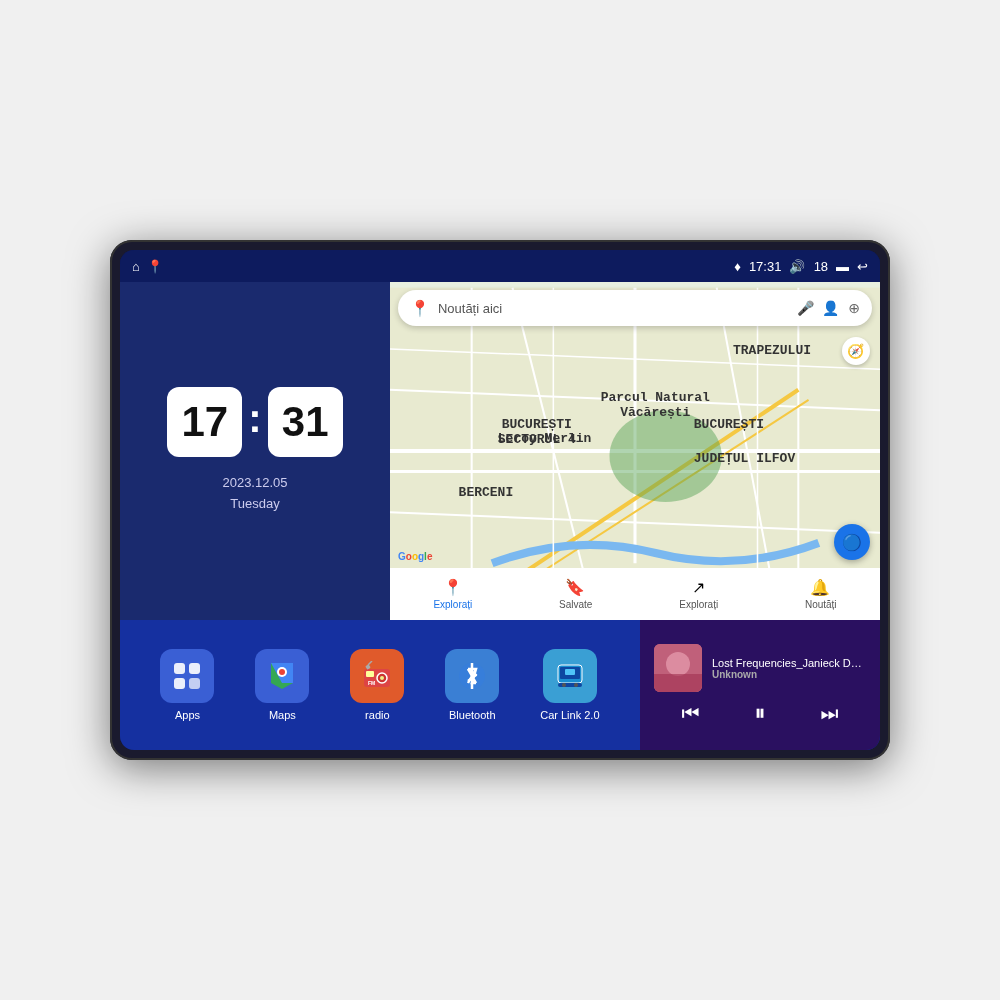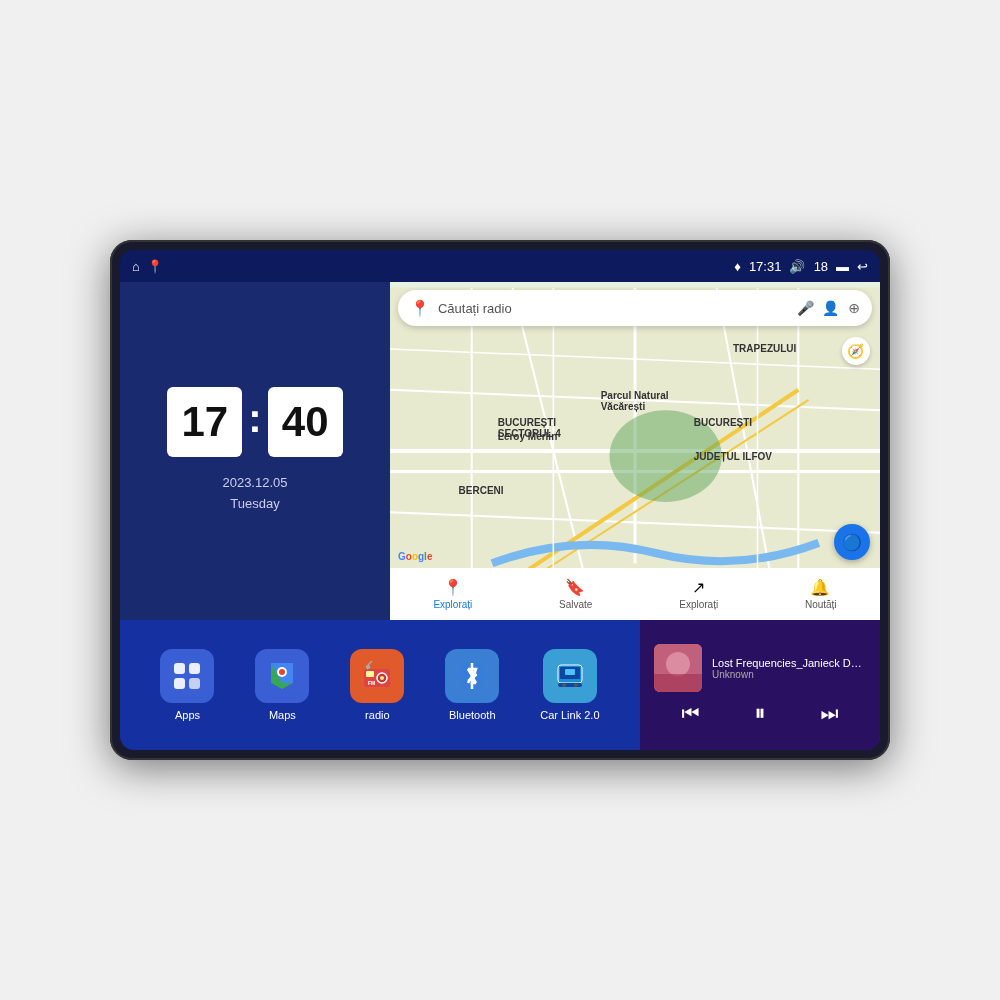--- a/index.html
+++ b/index.html
@@ -104,21 +104,21 @@
     .clock-digit {
       background: white;
       color: #111;
       font-size: 42px;
       font-weight: bold;
       width: 75px;
       height: 70px;
       display: flex;
       align-items: center;
       justify-content: center;
-      border-radius: 6px;
+      border-radius: 12px;
       font-family: 'Arial Black', sans-serif;
     }
 
     .clock-colon {
       color: white;
       font-size: 40px;
       font-weight: bold;
       line-height: 1;
       margin-bottom: 8px;
     }
@@ -336,20 +336,21 @@
       color: white;
       font-size: 11px;
       white-space: nowrap;
       overflow: hidden;
       text-overflow: ellipsis;
     }
 
     .music-artist {
       color: #aaa;
       font-size: 10px;
+      font-weight: bold;
     }
 
     .music-controls {
       display: flex;
       align-items: center;
       justify-content: space-around;
     }
 
     .music-btn {
       color: white;
@@ -359,24 +360,26 @@
       border: none;
     }
 
     .music-play-btn {
       font-size: 22px;
     }
 
     
     .map-label {
       position: absolute;
-      font-size: 10px;
+      font-size: 13px;
       color: #333;
       font-weight: 600;
       pointer-events: none;
+      text-align: center;
+      font-family: Liberation Mono, monospace;
     }
 
     .google-logo {
       position: absolute;
       bottom: 58px;
       left: 8px;
       font-size: 10px;
       font-weight: bold;
       color: #555;
     }
@@ -410,21 +413,21 @@
     </div>
 
     <div class="main-content">
 
       <div class="top-section">
 
         <div class="clock-panel">
           <div class="clock-display">
             <div class="clock-digit">17</div>
             <div class="clock-colon">:</div>
-            <div class="clock-digit">40</div>
+            <div class="clock-digit">31</div>
           </div>
           <div class="clock-date">
             <div>2023.12.05</div>
             <div>Tuesday</div>
           </div>
         </div>
 
         <div class="map-panel">
 
           <svg class="map-bg" viewBox="0 0 480 320" xmlns="http://www.w3.org/2000/svg">
@@ -448,21 +451,21 @@
 
             <path d="M100,270 Q180,240 260,260 Q340,280 420,250" stroke="#7ab8f0" stroke-width="8" fill="none"></path>
 
             <line x1="0" y1="60" x2="480" y2="80" stroke="#fff" stroke-width="1.5"></line>
             <line x1="160" y1="0" x2="160" y2="320" stroke="#fff" stroke-width="1.5"></line>
             <line x1="360" y1="0" x2="360" y2="320" stroke="#fff" stroke-width="1.5"></line>
           </svg>
 
           <div class="map-search-bar">
             <span class="map-pin-icon">📍</span>
-            <span class="map-search-text">Căutați radio</span>
+            <span class="map-search-text">Noutăți aici</span>
             <span class="map-mic-icon">🎤</span>
             <span class="map-account-icon">👤</span>
             <span class="map-layers-icon">⊕</span>
           </div>
 
           <div class="map-label" style="top:18%;left:70%;">TRAPEZULUI</div>
           <div class="map-label" style="top:40%;left:62%;">BUCUREȘTI</div>
           <div class="map-label" style="top:50%;left:62%;">JUDEȚUL ILFOV</div>
           <div class="map-label" style="top:60%;left:14%;">BERCENI</div>
           <div class="map-label" style="top:40%;left:22%;">BUCUREȘTI<br>SECTORUL 4</div>

